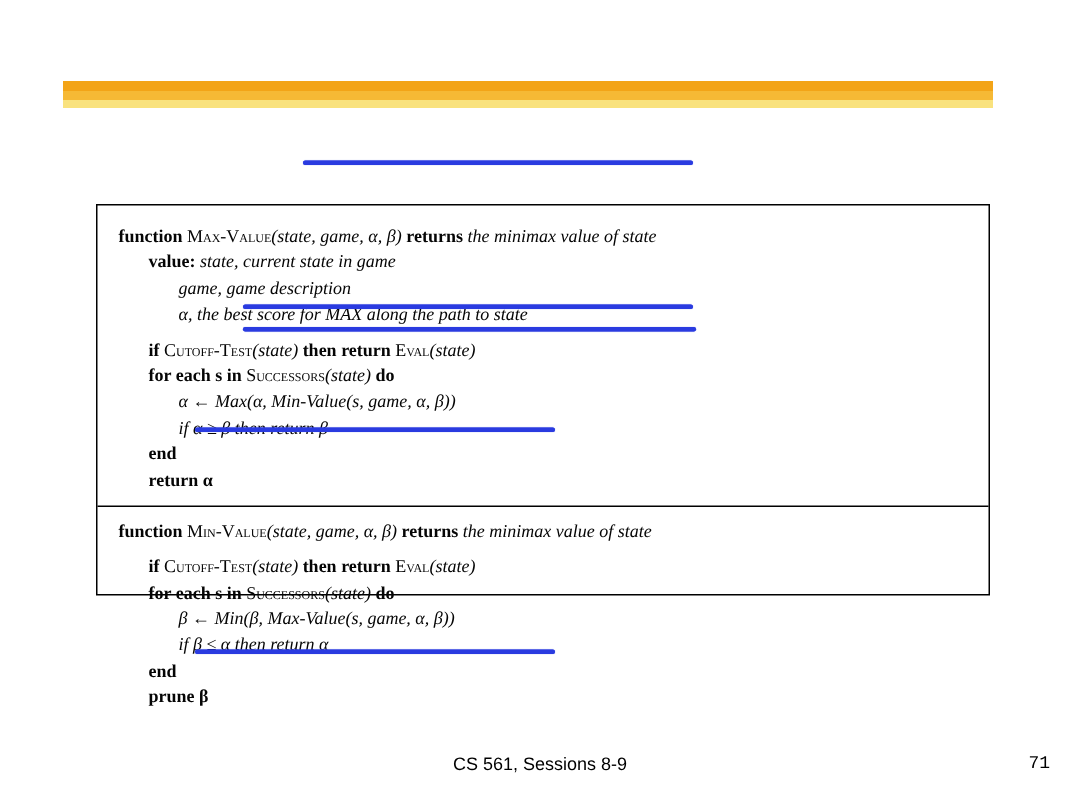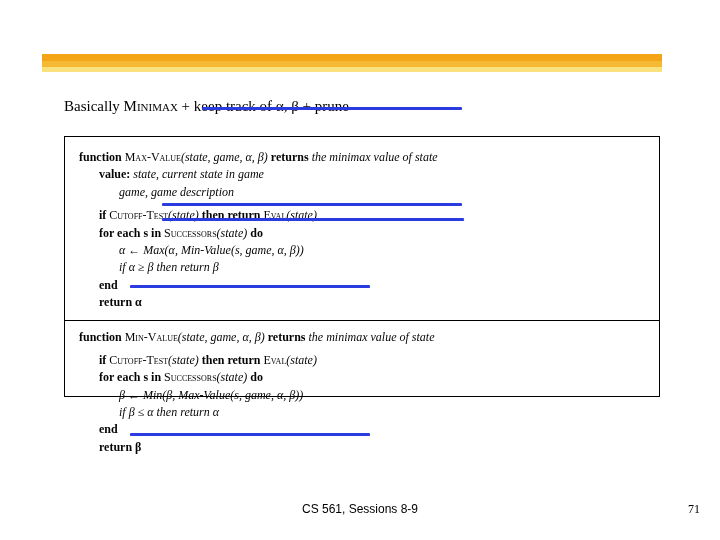--- a/index.html
+++ b/index.html
@@ -102,44 +102,42 @@
     font-size: 12px;
     color: #000;
     font-family: Arial, sans-serif;
   }
   .pagenum {
     position: absolute;
     right: 20px;
     top: 502px;
     font-size: 12px;
     color: #000;
-    font-family: Liberation Serif, serif;
+    font-family: Liberation Mono, monospace;
   }
 </style>
 </head>
 <body>
 
 <div class="slide">
 
 
   <div class="underline-band"></div>
 
-  <div class="basically">
-    <span>Basically </span><span class="sc">Minimax</span><span> + keep track of α, β + prune</span>
-  </div>
 
   <div class="algobox">
 
     <span class="line">
       <span class="bf">function </span><span class="sc">Max-Value</span><span class="it">(state, game, α, β) </span><span class="bf">returns </span><span class="it">the minimax value of state</span>
     </span>
     <span class="line i1">
       <span class="bf">value: </span><span class="it">state, current state in game</span>
     </span>
     <span class="line i2 it">game, game description</span>
+    <span class="line i2 it">α, the best score for MAX along the path to state</span>
     <div style="height:6px"></div>
     <span class="line i1">
       <span class="bf">if </span><span class="sc">Cutoff-Test</span><span class="it">(state) </span><span class="bf">then return </span><span class="sc">Eval</span><span class="it">(state)</span>
     </span>
     <span class="line i1">
       <span class="bf">for each s in </span><span class="sc">Successors</span><span class="it">(state) </span><span class="bf">do</span>
     </span>
     <span class="line i2 it">α ← Max(α, Min-Value(s, game, α, β))</span>
     <span class="line i2 it">if α ≥ β then return β</span>
     <span class="line i1 bf">end</span>
@@ -153,21 +151,21 @@
     <div style="height:6px"></div>
     <span class="line i1">
       <span class="bf">if </span><span class="sc">Cutoff-Test</span><span class="it">(state) </span><span class="bf">then return </span><span class="sc">Eval</span><span class="it">(state)</span>
     </span>
     <span class="line i1">
       <span class="bf">for each s in </span><span class="sc">Successors</span><span class="it">(state) </span><span class="bf">do</span>
     </span>
     <span class="line i2 it">β ← Min(β, Max-Value(s, game, α, β))</span>
     <span class="line i2 it">if β ≤ α then return α</span>
     <span class="line i1 bf">end</span>
-    <span class="line i1"><span class="bf">return β</span></span>
+    <span class="line i1"><span class="bf">prune β</span></span>
 
   </div>
 
   <div class="stroke s1"></div>
   <div class="stroke s2"></div>
   <div class="stroke s3"></div>
   <div class="stroke s4"></div>
   <div class="stroke s5"></div>
 
   <div class="footer">CS 561,  Sessions 8-9</div>

